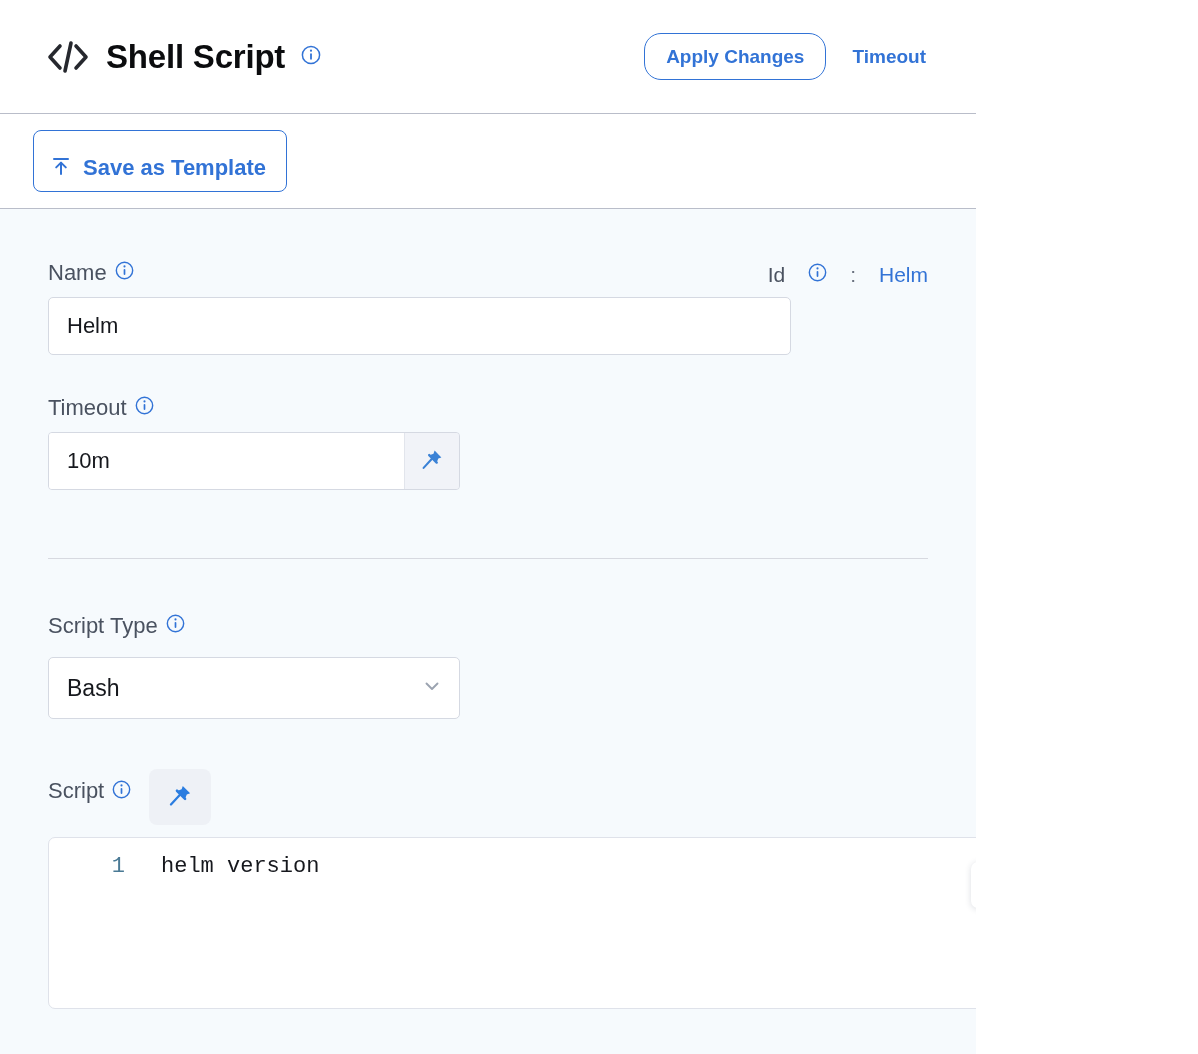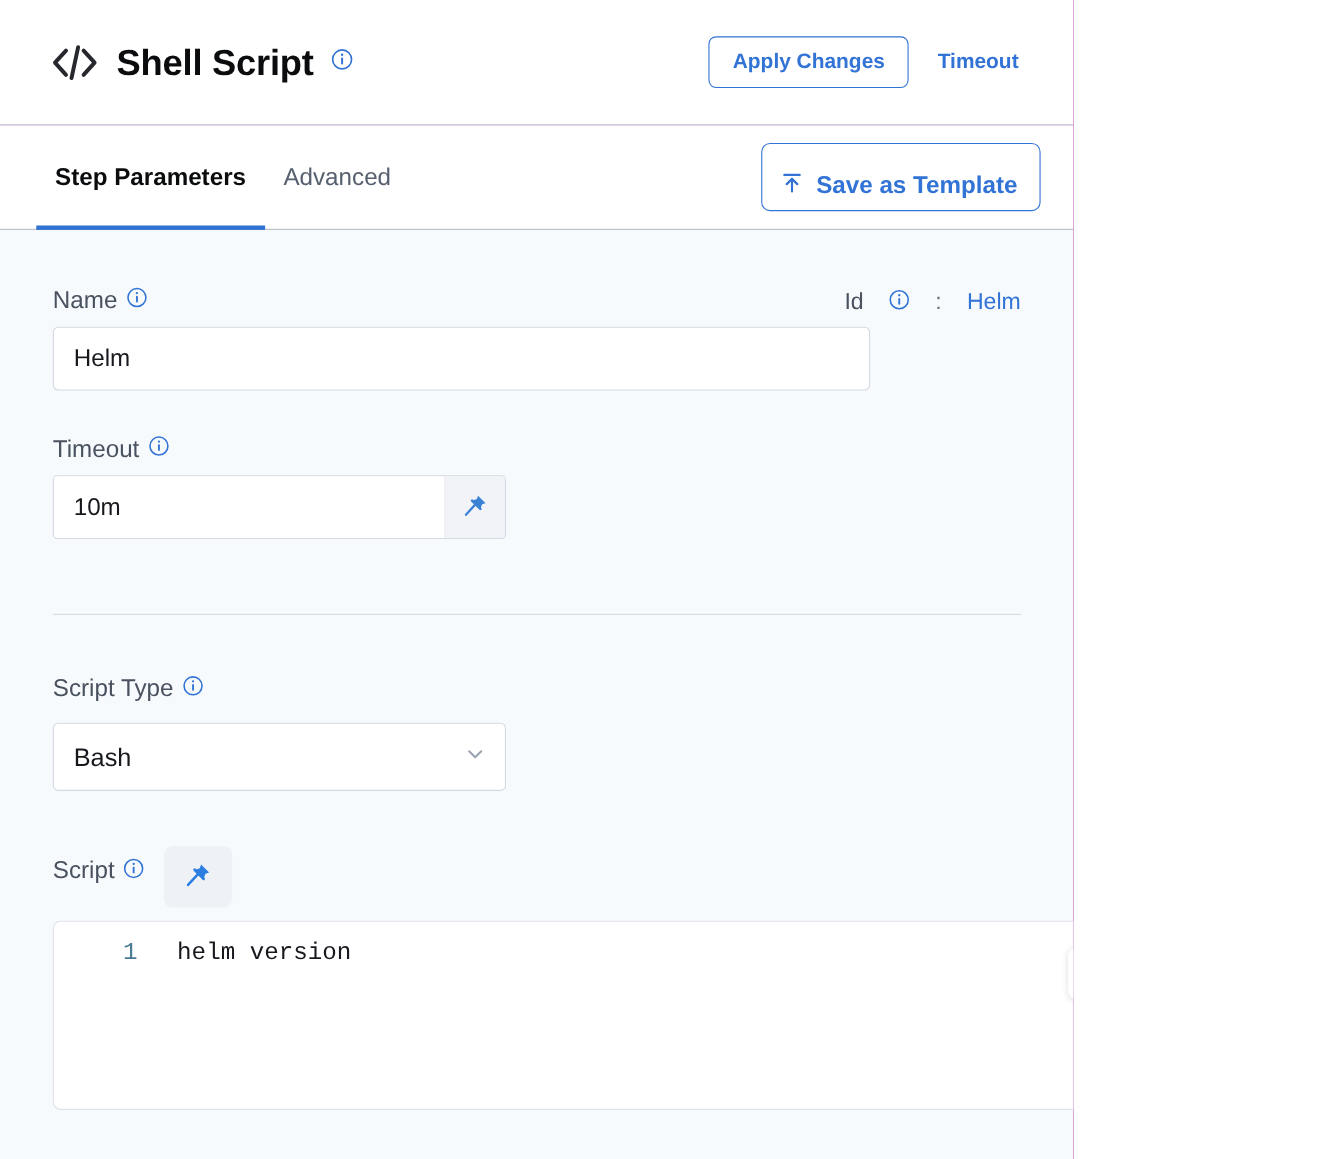--- a/index.html
+++ b/index.html
@@ -4,21 +4,21 @@
 <style>
   * { box-sizing: border-box; }
   html, body {
     margin: 0; padding: 0;
     width: 1198px; height: 1054px;
     background: #ffffff;
     font-family: "Liberation Sans", sans-serif;
     -webkit-font-smoothing: antialiased;
   }
 
-  .app { width: 976px; height: 1054px; position: relative; overflow: hidden; background:#a21caf; }
+  .app { width: 976px; height: 1054px; position: relative; overflow: hidden; background:#be185d; }
 
   
   .header {
     height: 114px;
     background: #ffffff;
     border-bottom: 1px solid #b9bdc9;
     display: flex;
     align-items: center;
     justify-content: space-between;
     padding: 0 48px 0 46px;
@@ -28,21 +28,21 @@
   .page-title {
     font-size: 33px;
     font-weight: bold;
     color: #0b0c0e;
     letter-spacing: -0.2px;
     line-height: 1;
   }
   .header-actions { display: flex; align-items: center; gap: 24px; }
   .btn-outline {
     border: 1.5px solid #3273d6;
-    border-radius: 7px;
+    border-radius: 17px;
     color: #3273d6;
     background: #fff;
     font-size: 19px;
     font-weight: bold;
     padding: 13px 21px;
     line-height: 1;
     cursor: pointer;
     font-family: "Liberation Sans", sans-serif;
   }
   .btn-link {
@@ -282,24 +282,20 @@
         </svg>
       </span>
     </div>
     <div class="header-actions">
       <button class="btn-outline">Apply Changes</button>
       <button class="btn-link">Timeout</button>
     </div>
   </div>
 
   <div class="tabbar">
-    <div class="tabs">
-      <button class="tab active">Step Parameters</button>
-      <button class="tab">Advanced</button>
-    </div>
     <button class="btn-template">
       <span>
         <svg width="22" height="22" viewBox="0 0 22 22" fill="none" xmlns="http://www.w3.org/2000/svg">
           <path d="M4 4 H18" stroke="#3273d6" stroke-width="2" stroke-linecap="round"></path>
           <path d="M11 19 V8" stroke="#3273d6" stroke-width="2" stroke-linecap="round"></path>
           <path d="M6.2 12.4 L11 7.6 L15.8 12.4" stroke="#3273d6" stroke-width="2" stroke-linecap="round" stroke-linejoin="round"></path>
         </svg>
       </span>
       <span>Save as Template</span>
     </button>

